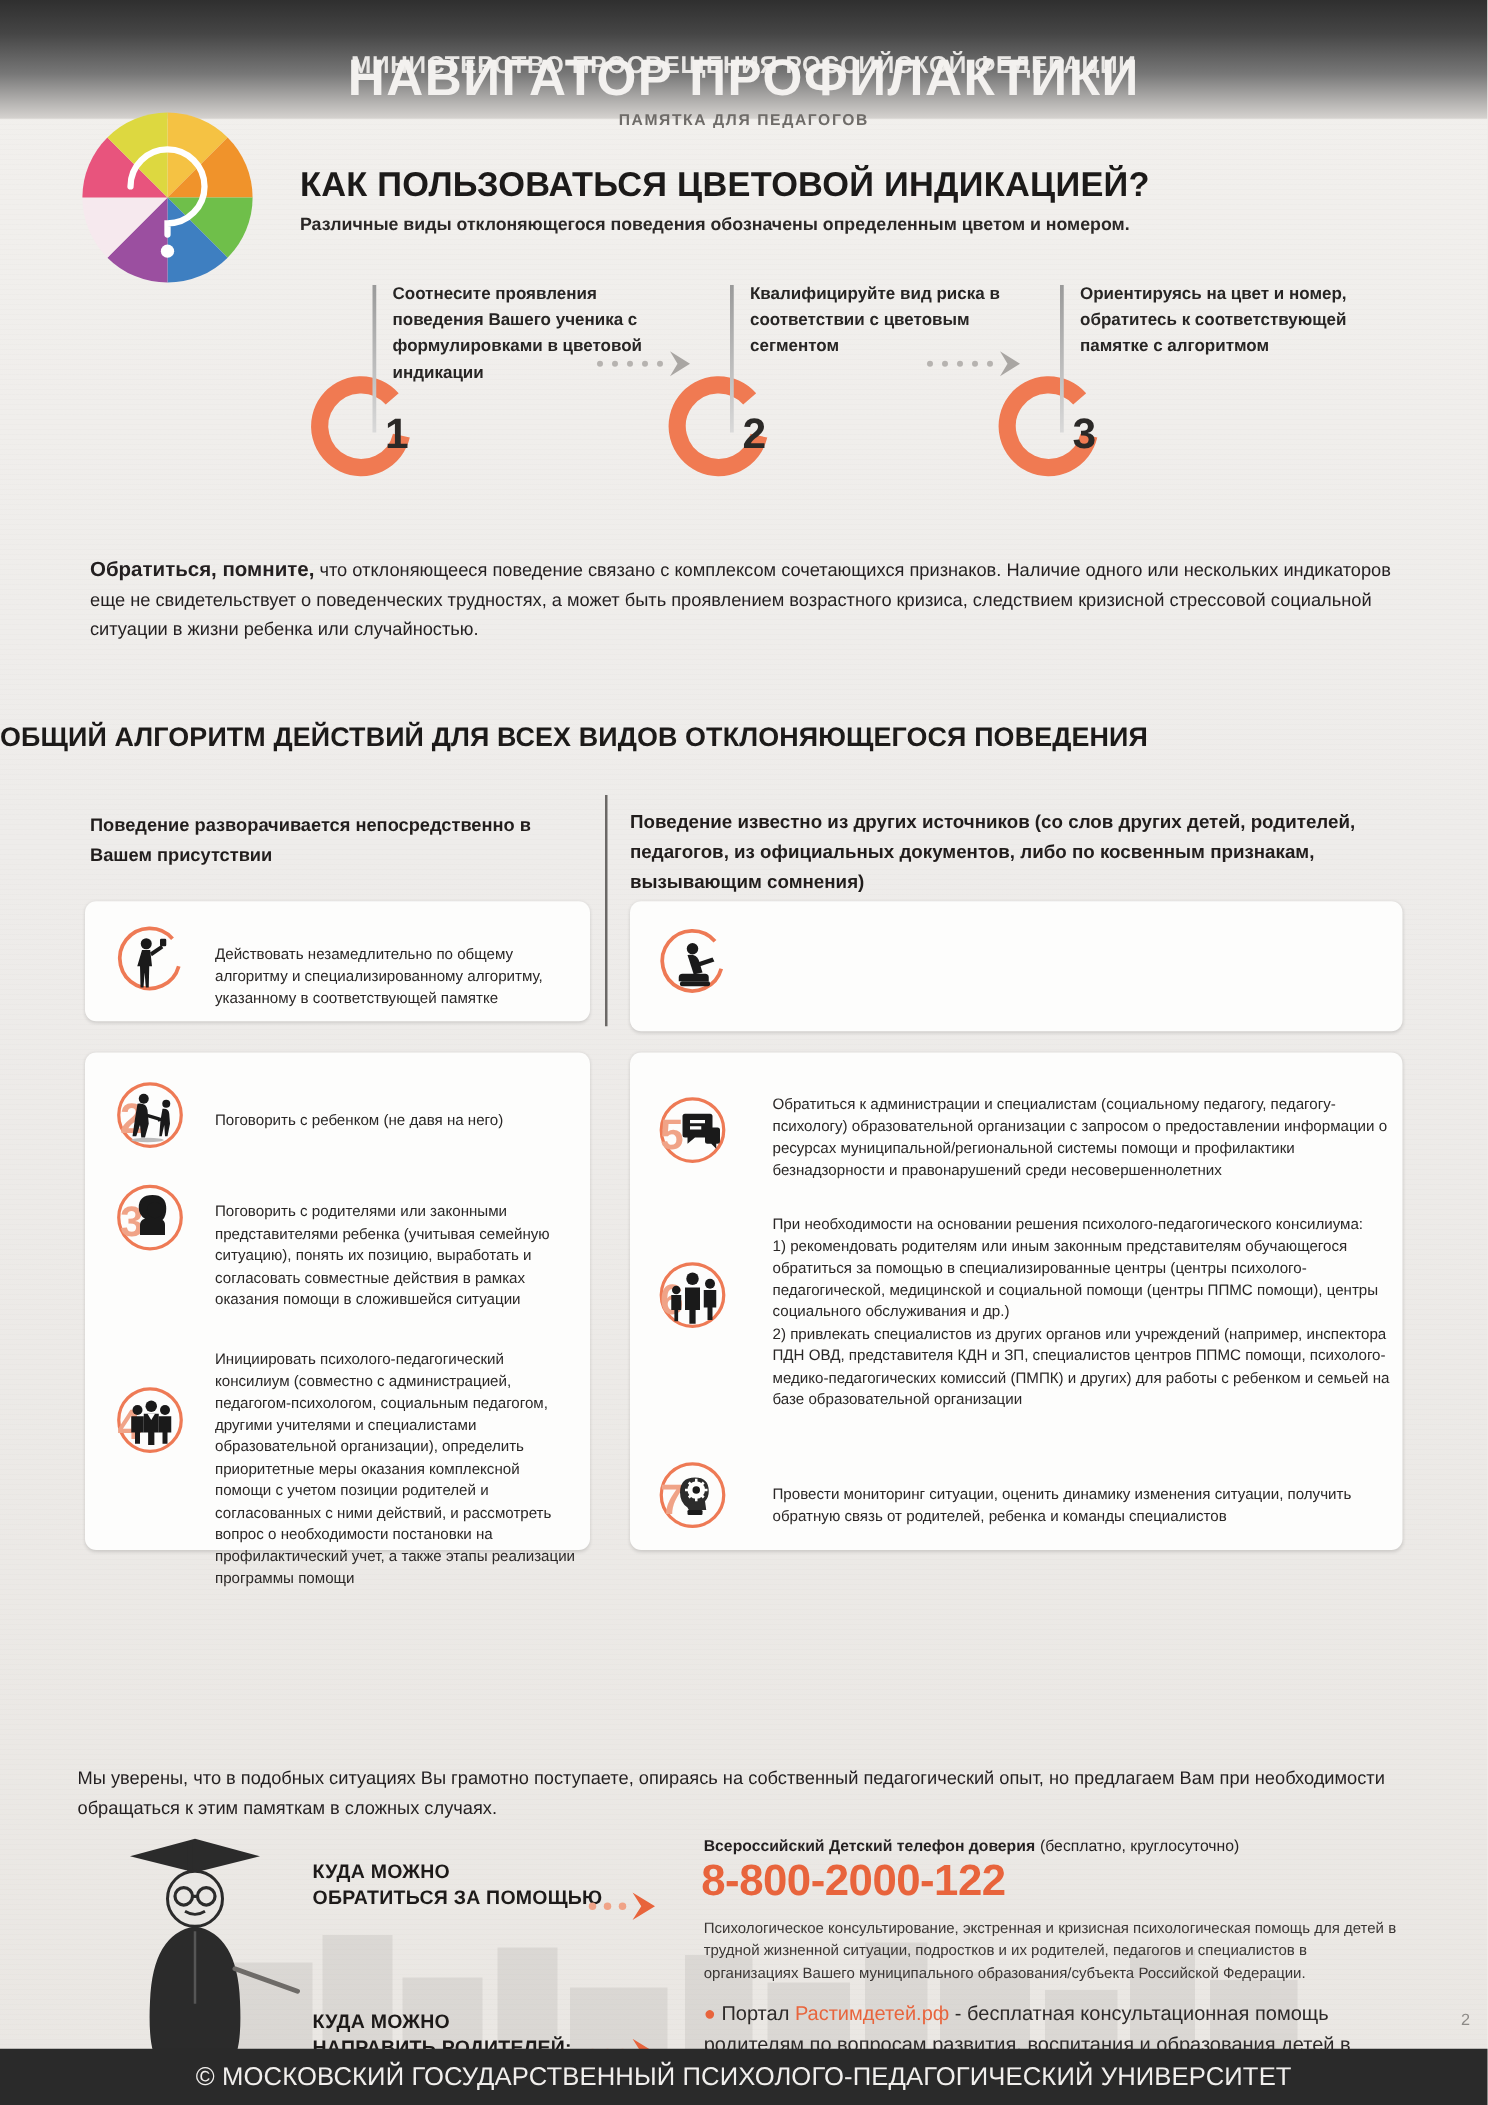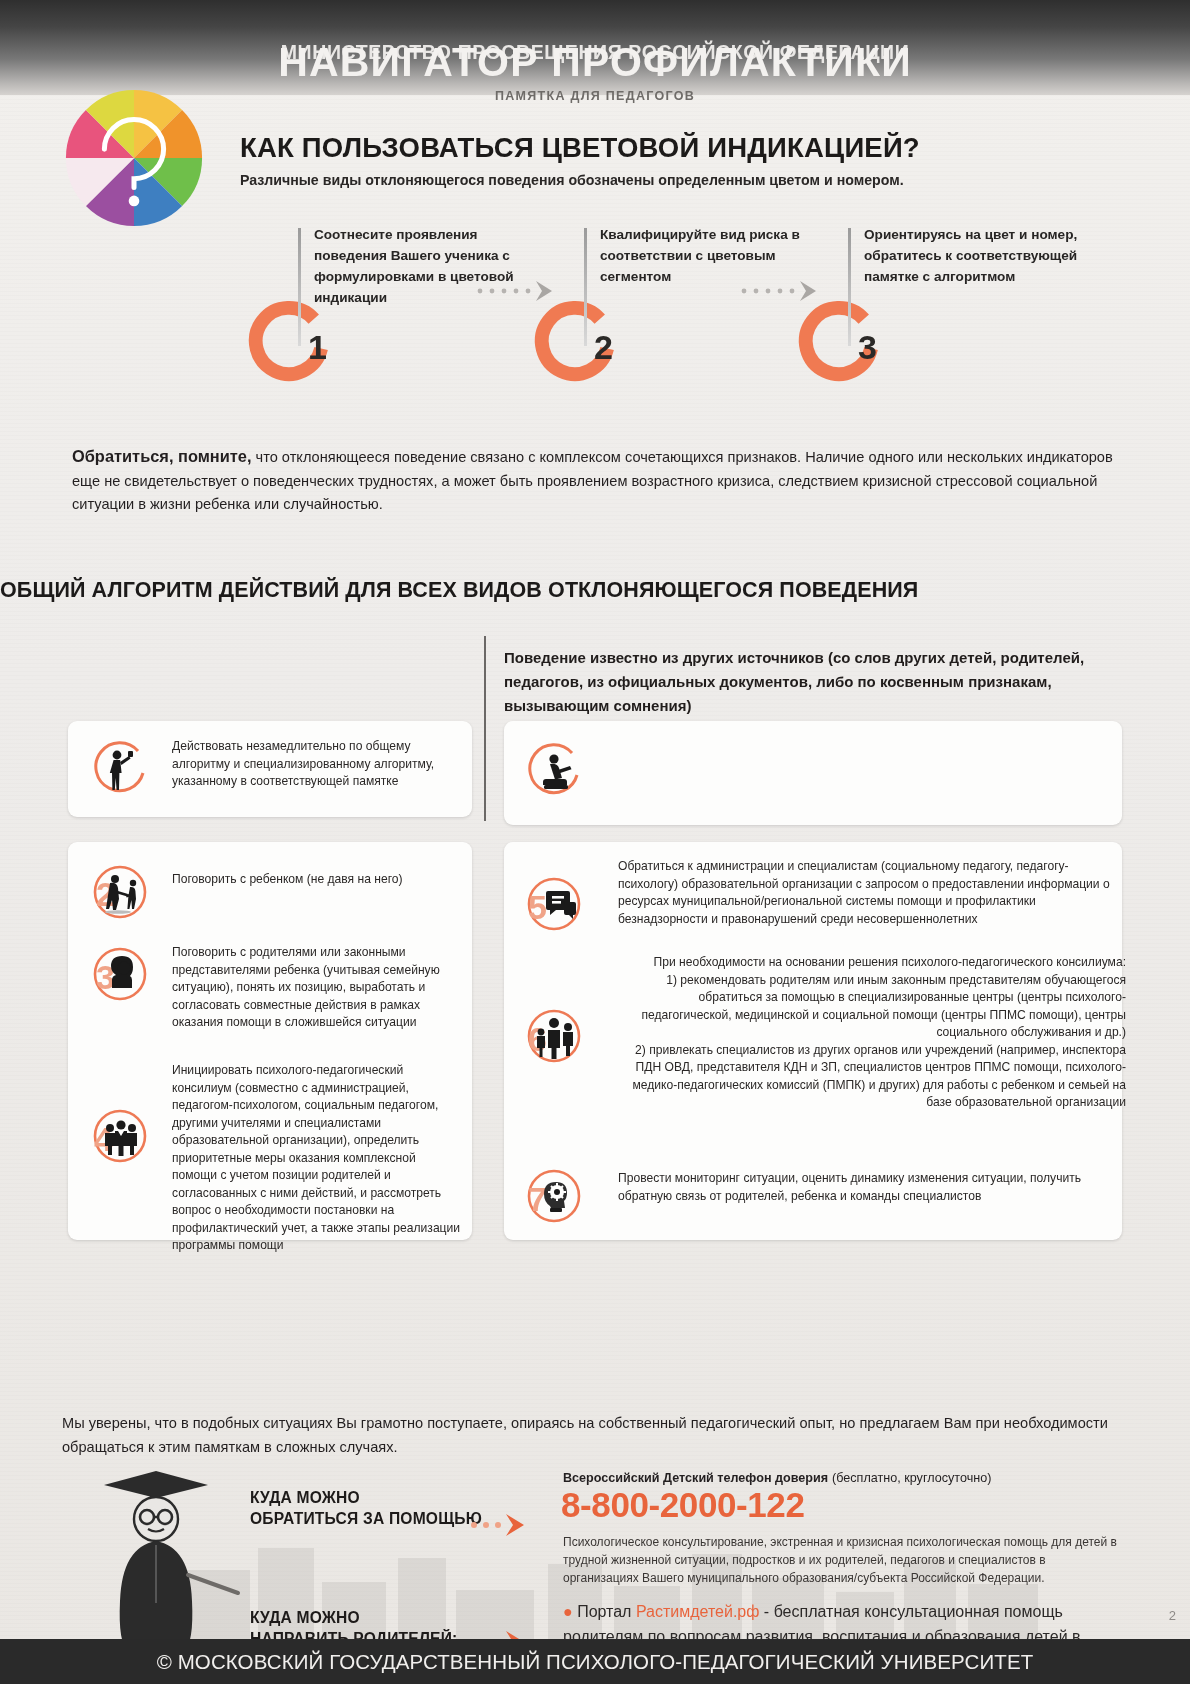--- a/index.html
+++ b/index.html
@@ -59,21 +59,21 @@
     font-weight:bold;line-height:1.62;color:#211d1c;}
   .colhead-r{position:absolute;left:504px;top:646px;width:618px;font-size:15px;
     font-weight:bold;line-height:1.6;color:#211d1c;}
   .divider{position:absolute;left:484px;top:636px;width:2px;height:185px;background:#6b6866;}
 
   
   .card{position:absolute;background:#fdfdfc;border-radius:9px;
     box-shadow:0 1px 3px rgba(0,0,0,.14);}
   .item{position:absolute;}
   .badge{position:absolute;width:64px;height:64px;}
-  .itxt{position:absolute;font-size:12.1px;line-height:1.45;color:#2a2726;}
+  .itxt{position:absolute;font-size:12.1px;line-height:1.45;color:#2a2726;margin-top:17px;}
 
   
   .closing{position:absolute;left:62px;top:1412px;width:1070px;font-size:14.6px;
     line-height:1.62;color:#231f20;}
 
   
   .prof{position:absolute;left:70px;top:1455px;width:180px;height:210px;}
   .cta{position:absolute;font-size:15.6px;font-weight:bold;color:#1d1a19;line-height:1.35;letter-spacing:.2px;}
   .arrowchev{position:absolute;width:62px;height:24px;}
   .helpline-t{position:absolute;left:563px;top:1469px;font-size:14.2px;font-weight:bold;color:#231f20;}
@@ -187,20 +187,21 @@
       <div class="num">3</div>
     </div>
   </div>
 
   <div class="remember">
     <b>Обратиться, помните,</b><span> что отклоняющееся поведение связано с комплексом сочетающихся признаков. Наличие одного или нескольких индикаторов еще не свидетельствует о поведенческих трудностях, а может быть проявлением возрастного кризиса, следствием кризисной стрессовой социальной ситуации в жизни ребенка или случайностью.</span>
   </div>
 
   <div class="sect-title">ОБЩИЙ АЛГОРИТМ ДЕЙСТВИЙ ДЛЯ ВСЕХ ВИДОВ ОТКЛОНЯЮЩЕГОСЯ ПОВЕДЕНИЯ</div>
 
+  <div class="colhead-l">Поведение разворачивается непосредственно в Вашем присутствии</div>
   <div class="divider"></div>
   <div class="colhead-r">Поведение известно из других источников (со слов других детей, родителей, педагогов, из официальных документов, либо по косвенным признакам, вызывающим сомнения)</div>
 
   <div class="card" style="left:68px;top:721px;width:404px;height:96px;">
     <div class="badge" style="left:20px;top:16px;">
       <svg width="64" height="64" viewBox="0 0 64 64">
         <path d="M50,14 A24,24 0 1,0 55,36" fill="none" stroke="#ee7a55" stroke-width="3"></path>
         <g fill="#1a1a1a">
           <circle cx="29" cy="18" r="4.4"></circle>
           <path d="M25.6,23 h6.6 l1.4,13 h-2.2 l-0.4,17 h-2.4 l-0.9,-12 l-0.9,12 h-2.4 l-0.4,-17 h-2.2 Z"></path>
@@ -310,21 +311,21 @@
           <g fill="#1a1a1a">
             <circle cx="32" cy="19" r="5"></circle>
             <path d="M26,26 h12 v18 h-3.5 v11 h-5 V44 H26 Z"></path>
             <circle cx="46" cy="23" r="4"></circle>
             <path d="M41,28 h10 v14 h-3 v10 h-4 V42 h-3 Z"></path>
             <circle cx="19" cy="28" r="3.4"></circle>
             <path d="M15,32 h8 v12 h-2.5 v9 h-3 v-9 H15 Z"></path>
           </g>
         </svg>
       </div>
-      <div class="itxt" style="left:96px;top:0px;width:508px;white-space:pre-line;text-align:right;">При необходимости на основании решения психолого-педагогического консилиума:
+      <div class="itxt" style="left:96px;top:0px;width:508px;white-space:pre-line;">При необходимости на основании решения психолого-педагогического консилиума:
 1)   рекомендовать родителям или иным законным представителям обучающегося обратиться за помощью в специализированные центры (центры психолого-педагогической, медицинской и социальной помощи (центры ППМС помощи), центры социального обслуживания и др.)
 2)   привлекать специалистов из других органов или учреждений (например, инспектора ПДН ОВД, представителя КДН и ЗП, специалистов центров ППМС помощи, психолого-медико-педагогических комиссий (ПМПК) и других) для работы с ребенком и семьей на базе образовательной организации</div>
     </div>
 
     <div class="item" style="left:18px;top:320px;">
       <div class="badge" style="top:2px;position:absolute;">
         <svg width="64" height="64" viewBox="0 0 64 64">
           <circle cx="32" cy="32" r="25" fill="none" stroke="#ee7a55" stroke-width="2.6"></circle>
           <text x="6" y="47" font-family="Liberation Sans, sans-serif" font-size="34" font-weight="bold" fill="#f0a387">7</text>
           <g fill="#1a1a1a">

